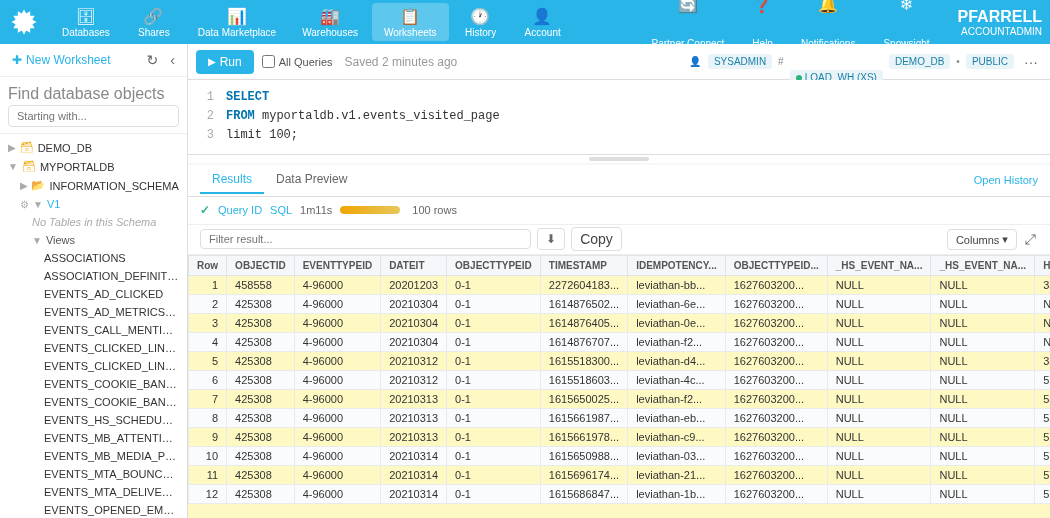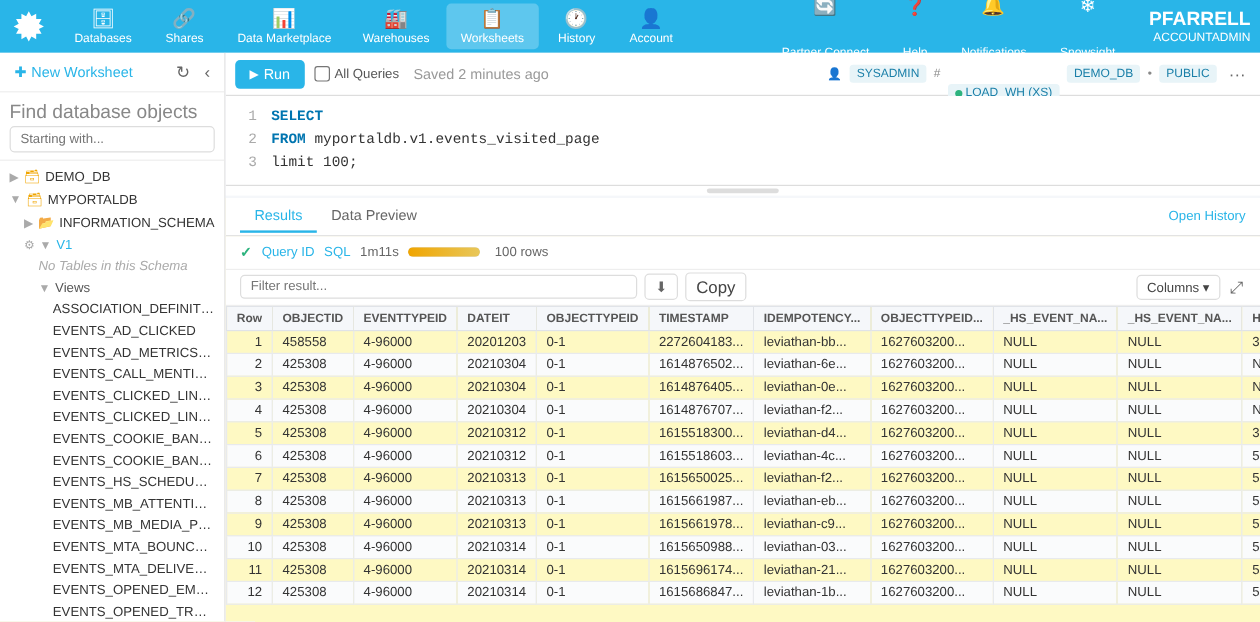--- a/index.html
+++ b/index.html
@@ -205,20 +205,23 @@
       </div>
 
       <div class="tree-item indent2" style="color:#aaa; font-style: italic;">
         <span class="tree-label">No Tables in this Schema</span>
       </div>
 
       <div class="tree-item indent2">
         <span style="color:#aaa; font-size:10px;">▼</span>
         <span class="tree-label" style="color:#555; font-weight:500;">Views</span>
       </div>
+      <div class="tree-item indent3">
+          <span class="tree-label">ASSOCIATIONS</span>
+        </div>
       <div class="tree-item indent3">
           <span class="tree-label">ASSOCIATION_DEFINITIONS</span>
         </div>
       <div class="tree-item indent3">
           <span class="tree-label">EVENTS_AD_CLICKED</span>
         </div>
       <div class="tree-item indent3">
           <span class="tree-label">EVENTS_AD_METRICS_IMPORTED_...</span>
         </div>
       <div class="tree-item indent3">

